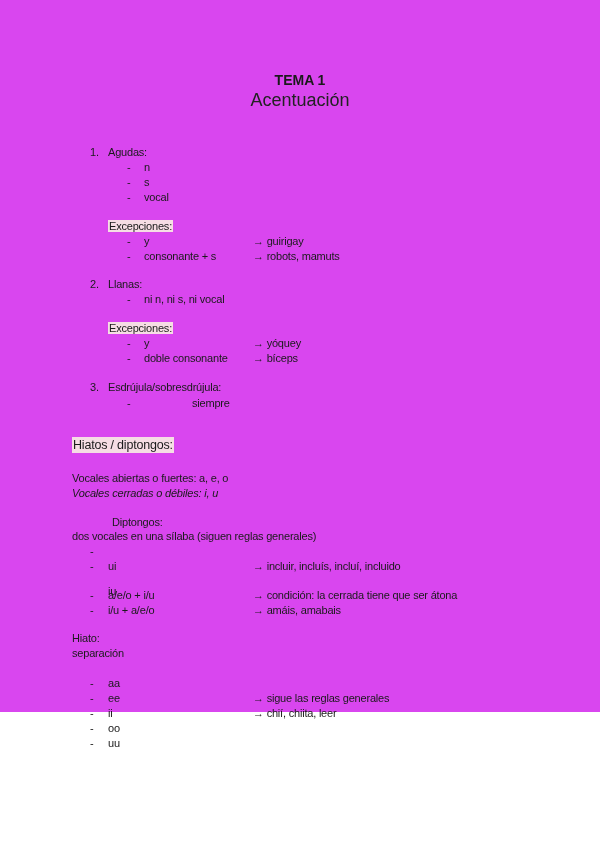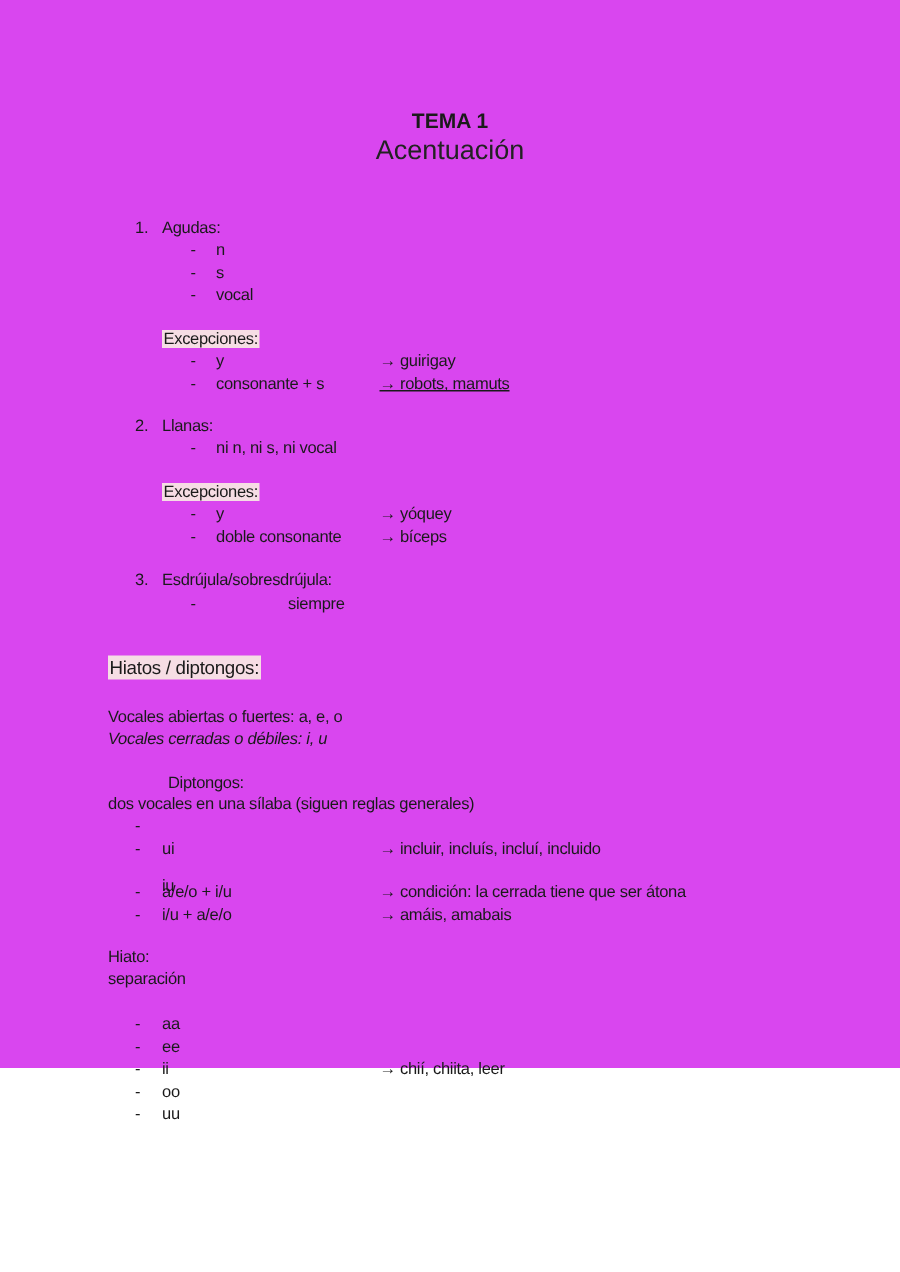--- a/index.html
+++ b/index.html
@@ -31,21 +31,21 @@
   <div class="line" style="top:175px; left:144px;">s</div>
   <div class="line" style="top:190px; left:127px;">-</div>
   <div class="line" style="top:190px; left:144px;">vocal</div>
 
   <div class="line" style="top:219px; left:108px;"><span class="hl">Excepciones:</span></div>
   <div class="line" style="top:234px; left:127px;">-</div>
   <div class="line" style="top:234px; left:144px;">y</div>
   <div class="line" style="top:234px; left:253px;">→ guirigay</div>
   <div class="line" style="top:249px; left:127px;">-</div>
   <div class="line" style="top:249px; left:144px;">consonante + s</div>
-  <div class="line" style="top:249px; left:253px;text-decoration:underline;">→ robots, mamuts</div>
+  <div class="line" style="top:249px; left:253px;">→ robots, mamuts</div>
 
   <div class="line" style="top:277px; left:90px;">2.</div>
   <div class="line" style="top:277px; left:108px;">Llanas:</div>
   <div class="line" style="top:292px; left:127px;">-</div>
   <div class="line" style="top:292px; left:144px;text-align:right;">ni n, ni s, ni vocal</div>
 
   <div class="line" style="top:321px; left:108px;"><span class="hl">Excepciones:</span></div>
   <div class="line" style="top:336px; left:127px;">-</div>
   <div class="line" style="top:336px; left:144px;">y</div>
   <div class="line" style="top:336px; left:253px;">→ yóquey</div>
@@ -79,20 +79,21 @@
   <div class="line" style="top:603px; left:108px;">i/u + a/e/o</div>
   <div class="line" style="top:603px; left:253px;">→ amáis, amabais</div>
 
   <div class="line" style="top:631px; left:72px;">Hiato:</div>
   <div class="line" style="top:646px; left:72px;">separación</div>
 
   <div class="line" style="top:676px; left:90px;">-</div>
   <div class="line" style="top:676px; left:108px;">aa</div>
   <div class="line" style="top:691px; left:90px;">-</div>
   <div class="line" style="top:691px; left:108px;">ee</div>
+  <div class="line" style="top:691px; left:253px;">→ sigue las reglas generales</div>
   <div class="line" style="top:706px; left:90px;">-</div>
   <div class="line" style="top:706px; left:108px;">ii</div>
   <div class="line" style="top:706px; left:253px;">→ chií, chiita, leer</div>
   <div class="line" style="top:721px; left:90px;">-</div>
   <div class="line" style="top:721px; left:108px;">oo</div>
   <div class="line" style="top:736px; left:90px;">-</div>
   <div class="line" style="top:736px; left:108px;">uu</div>
 
 </div>
 

